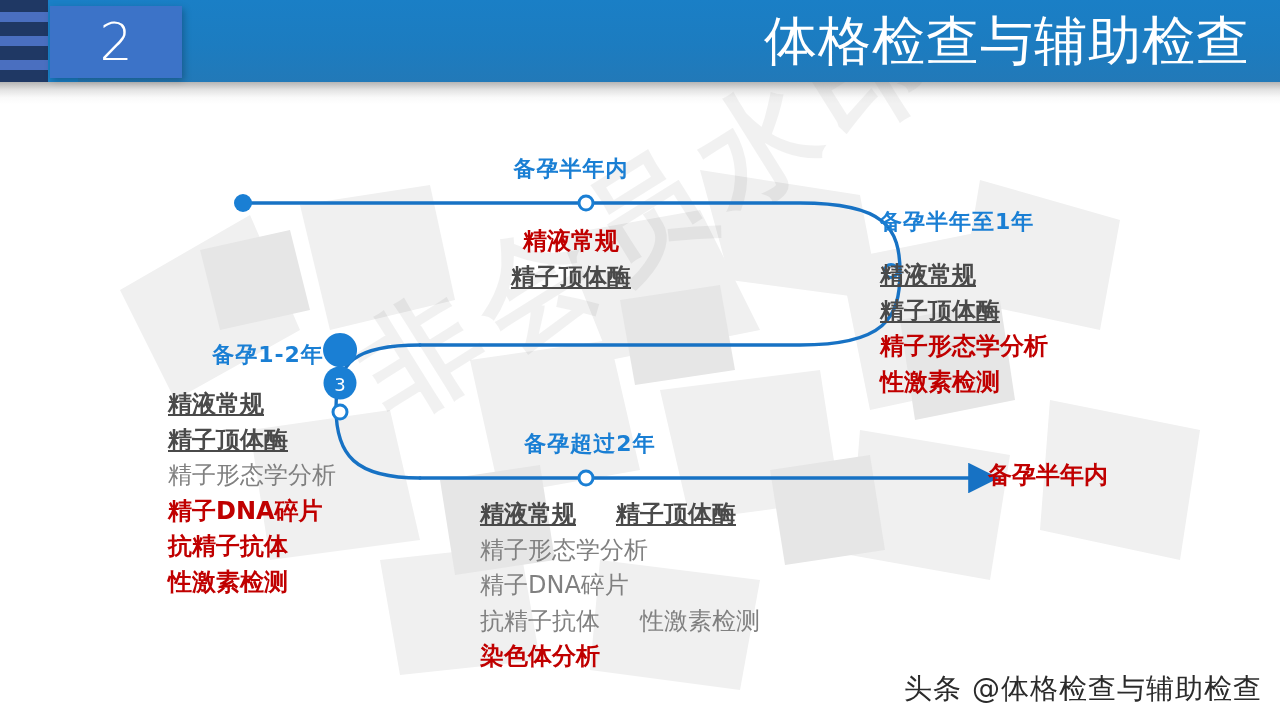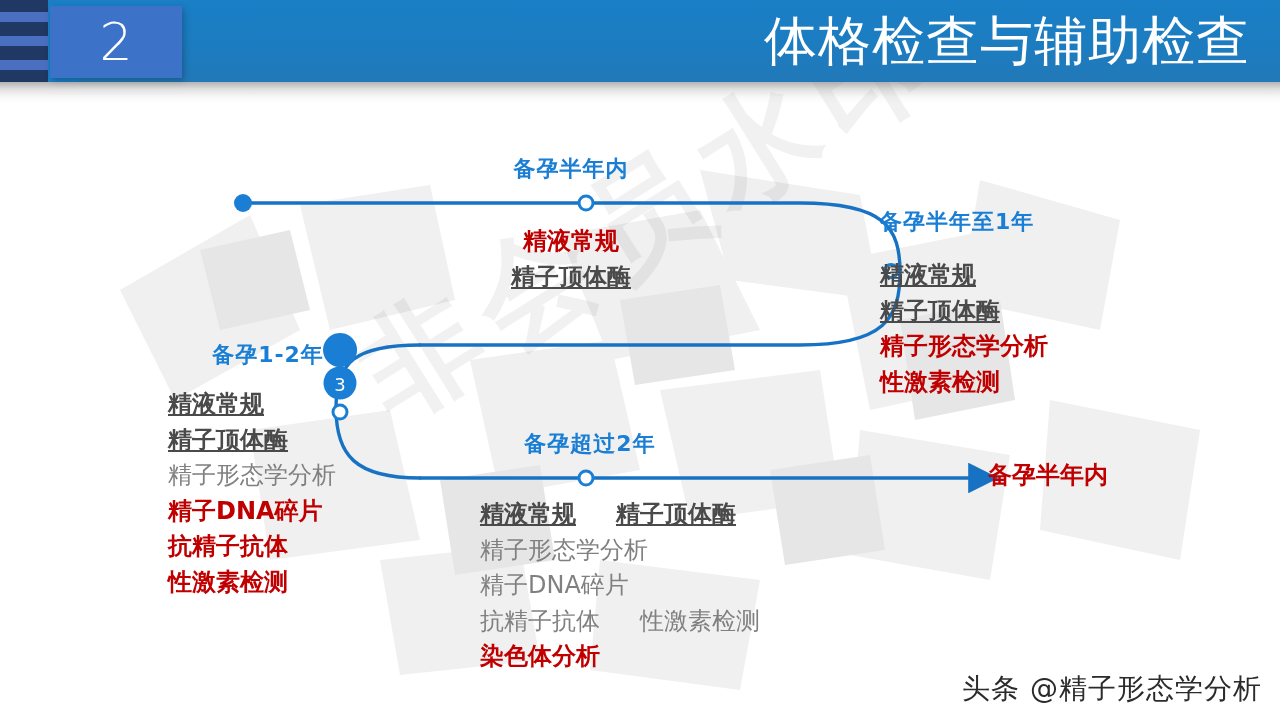--- a/index.html
+++ b/index.html
@@ -228,15 +228,15 @@
       <div class="item red">染色体分析</div>
     </div>
   </div>
 
   <div class="block" id="blk-5y">
     <div class="items">
       <div class="item red">备孕半年内</div>
     </div>
   </div>
 
-  <div id="credit">头条 @精子形态学分析</div>
+  <div id="credit">头条 @体格检查与辅助检查</div>
 
 </div>
 
 </body></html>

